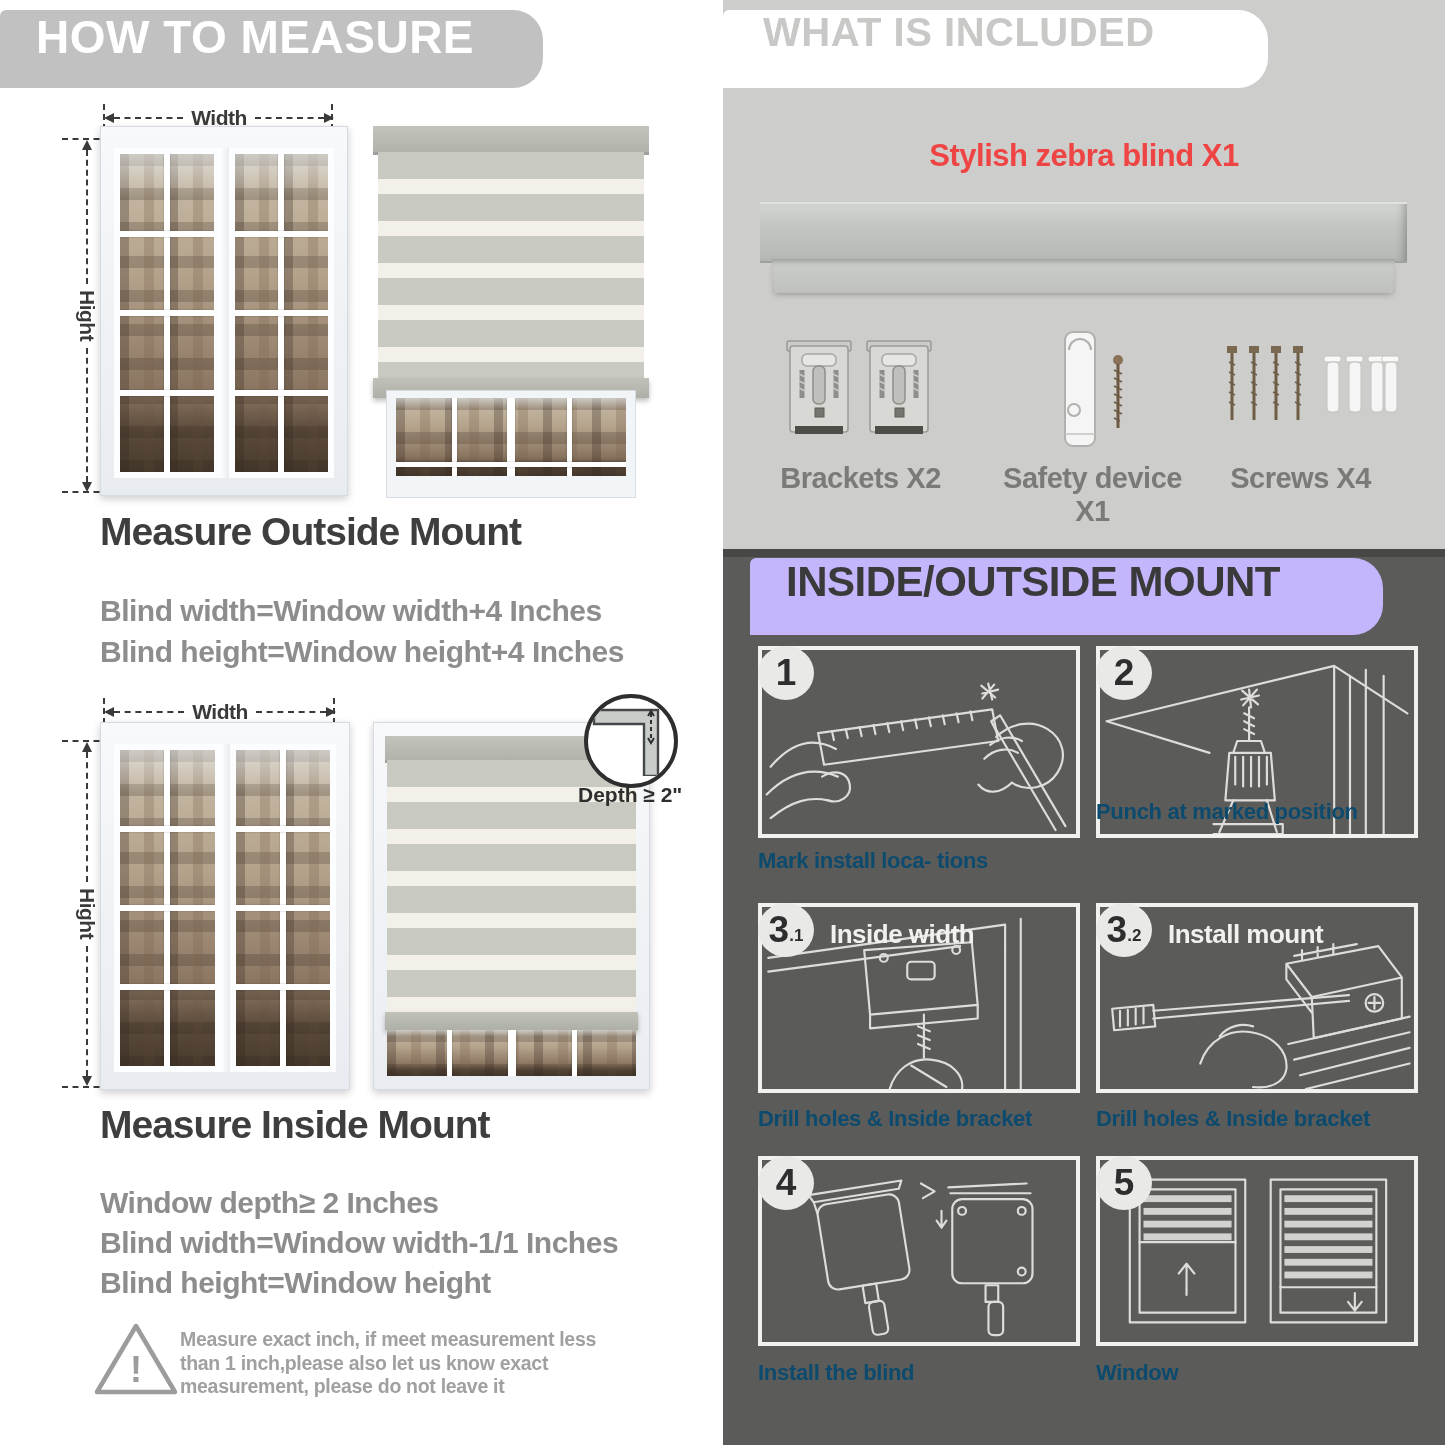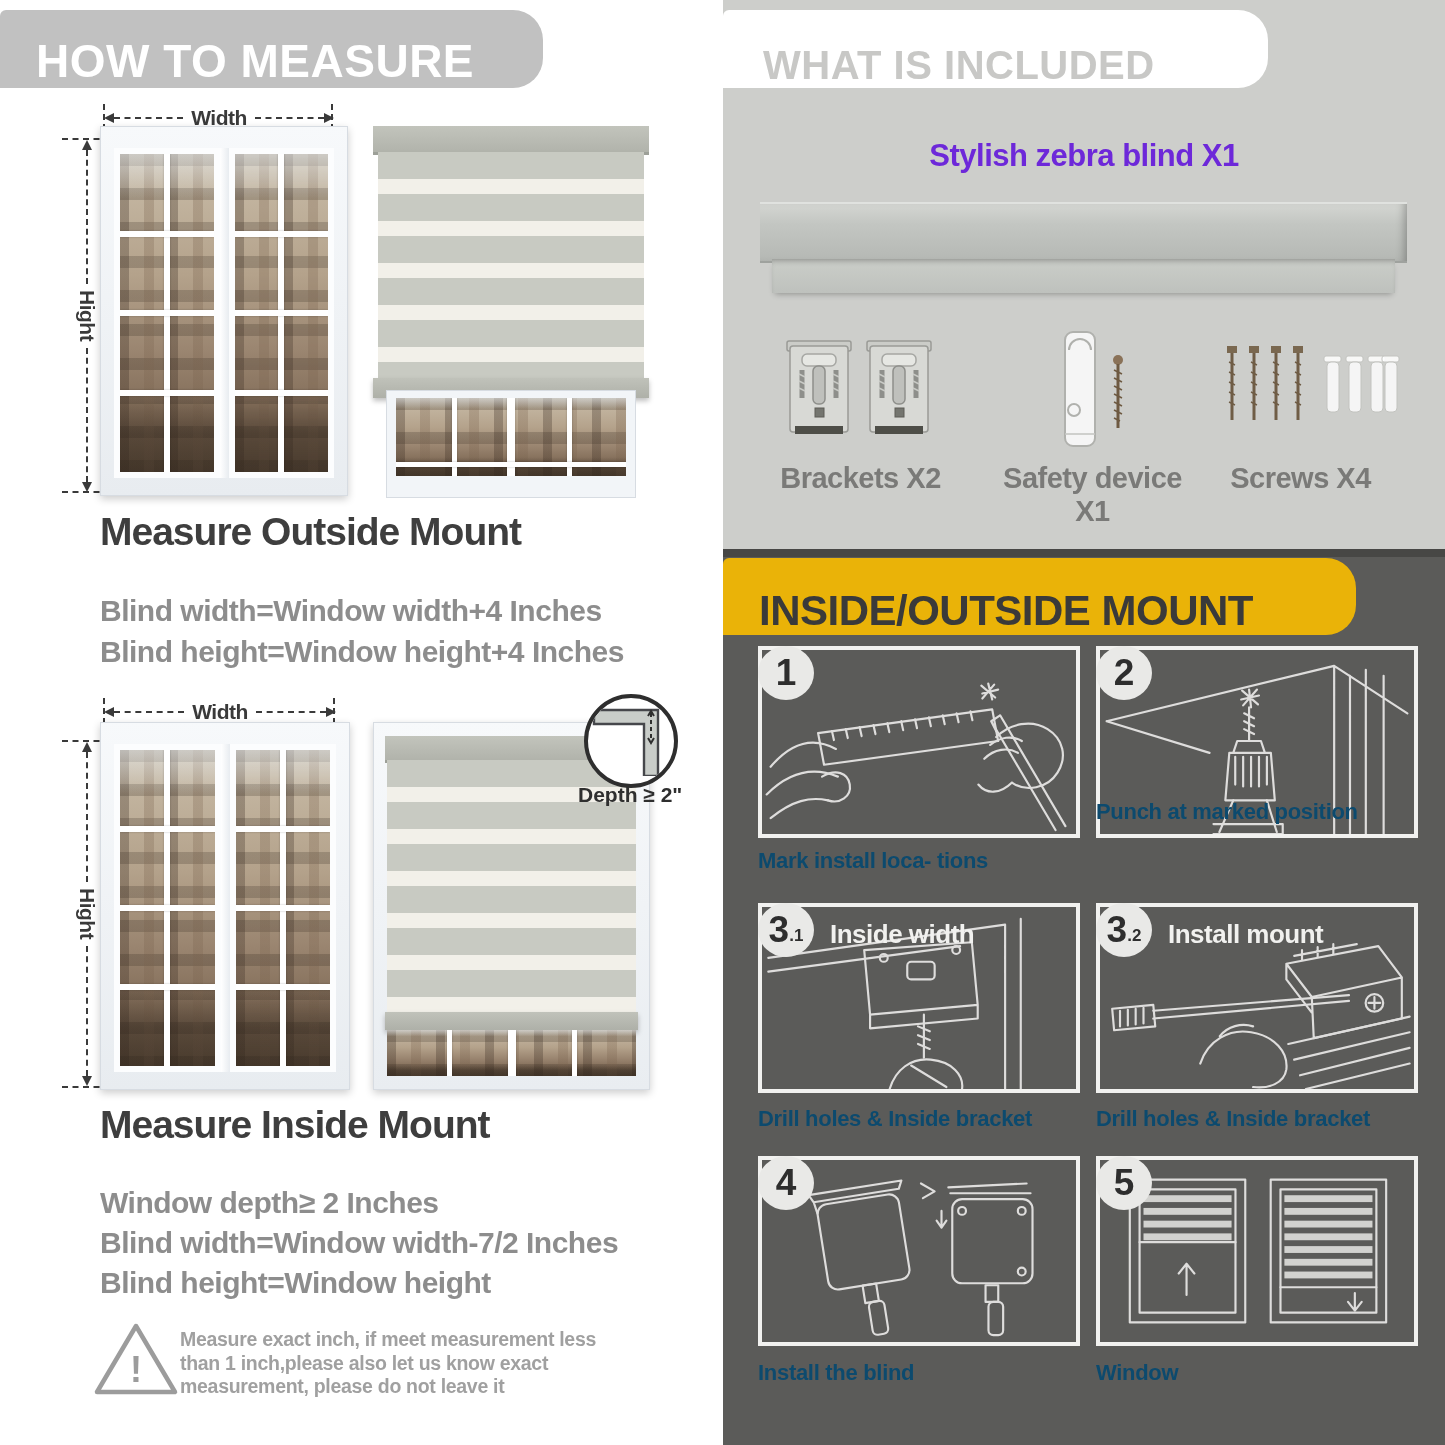--- a/index.html
+++ b/index.html
@@ -1,36 +1,36 @@
 <!DOCTYPE html>
 <html><head>
 <meta charset="utf-8">
 <style>
   html,body{margin:0;padding:0;background:#fff;}
   #canvas{position:relative;width:1445px;height:1445px;background:#ffffff;
     font-family:"Liberation Sans",sans-serif;overflow:hidden;}
   .abs{position:absolute;}
 
   
-  .pill{position:absolute;display:flex;align-items:flex-end;font-weight:bold;
+  .pill{position:absolute;display:flex;align-items:flex-start;font-weight:bold;
     border-radius:6px 30px 30px 0;letter-spacing:0.5px;}
   .left-banner{left:0;top:10px;width:507px;height:78px;background:#c1c1c1;
     color:#ffffff;font-size:46px;padding-left:36px;}
   .incl-banner{left:723px;top:10px;width:505px;height:78px;background:#ffffff;
     color:#c8c8c6;font-size:40px;padding-left:40px;}
-  .mount-banner{left:723px;top:558px;width:597px;height:77px;background:#eab308;
+  .mount-banner{left:750px;top:558px;width:597px;height:77px;background:#c4b5fd;
     color:#3a3a3a;font-size:42px;padding-left:36px;letter-spacing:-0.5px;z-index:3;}
 
   
   .h-title{position:absolute;font-size:39px;font-weight:bold;color:#3e3e3e;letter-spacing:-1px;white-space:nowrap;}
   .eq{position:absolute;font-size:30px;font-weight:bold;color:#8d8d8d;letter-spacing:-0.5px;white-space:nowrap;margin-top:28px;}
   .warn-text{position:absolute;left:180px;top:1328px;font-size:19.5px;font-weight:bold;
     color:#a0a0a0;line-height:23.5px;letter-spacing:-0.3px;}
   .product{position:absolute;left:723px;top:138px;width:722px;text-align:center;
-    font-size:31px;font-weight:bold;color:#6d28d9;letter-spacing:-0.5px;}
+    font-size:31px;font-weight:bold;color:#ef4444;letter-spacing:-0.5px;}
   .item-label{position:absolute;top:462px;font-size:29px;font-weight:bold;color:#7a7a78;
     text-align:center;letter-spacing:-0.5px;}
   .depth-label{position:absolute;left:578px;top:783px;font-size:21px;font-weight:bold;color:#2f2f2f;white-space:nowrap;}
 
   
   .hm{position:absolute;display:flex;align-items:center;color:#3a3a3a;height:12px;}
   .hm .dash{flex:1;height:0;border-top:2px dashed #3a3a3a;}
   .hm .lbl{font-size:21px;font-weight:bold;padding:0 8px;letter-spacing:-0.5px;}
   .vm{position:absolute;display:flex;flex-direction:column;align-items:center;width:22px;color:#3a3a3a;}
   .vm .vdash{flex:1;width:0;border-left:2px dashed #3a3a3a;}
@@ -237,21 +237,21 @@
     <svg viewBox="0 0 78 78" width="78" height="78">
       <path d="M6,12 L70,12 L70,78 L56,78 L56,26 L6,26 Z" fill="#c9cdc9" stroke="#46474b" stroke-width="2.4"></path>
       <path d="M63,15 L63,44" stroke="#2f2f2f" stroke-width="2" stroke-dasharray="4 3" fill="none"></path>
       <path d="M60,18 L63,13 L66,18 M60,40 L63,45 L66,40" stroke="#2f2f2f" stroke-width="2" fill="none"></path>
     </svg>
   </div>
   <div class="depth-label">Depth ≥ 2"</div>
 
   <div class="h-title" style="left:100px;top:1103px;">Measure Inside Mount</div>
   <div class="eq" style="left:100px;top:1158px;text-align:center;">Window depth≥ 2 Inches</div>
-  <div class="eq" style="left:100px;top:1198px;">Blind width=Window width-7/2 Inches</div>
+  <div class="eq" style="left:100px;top:1198px;">Blind width=Window width-1/1 Inches</div>
   <div class="eq" style="left:100px;top:1238px;">Blind height=Window height</div>
 
   <svg class="abs" style="left:92px;top:1320px;" width="88" height="78" viewBox="0 0 88 78">
     <polygon points="44,6 83,72 5,72" fill="none" stroke="#9c9c9c" stroke-width="4.5" stroke-linejoin="round"></polygon>
     <text x="44" y="62" text-anchor="middle" font-size="36" font-weight="bold" fill="#9c9c9c" font-family="Liberation Sans, sans-serif">!</text>
   </svg>
   <div class="warn-text">
     <div>Measure exact inch, if meet measurement less</div>
     <div>than 1 inch,please also let us know exact</div>
     <div>measurement, please do not leave it</div>

